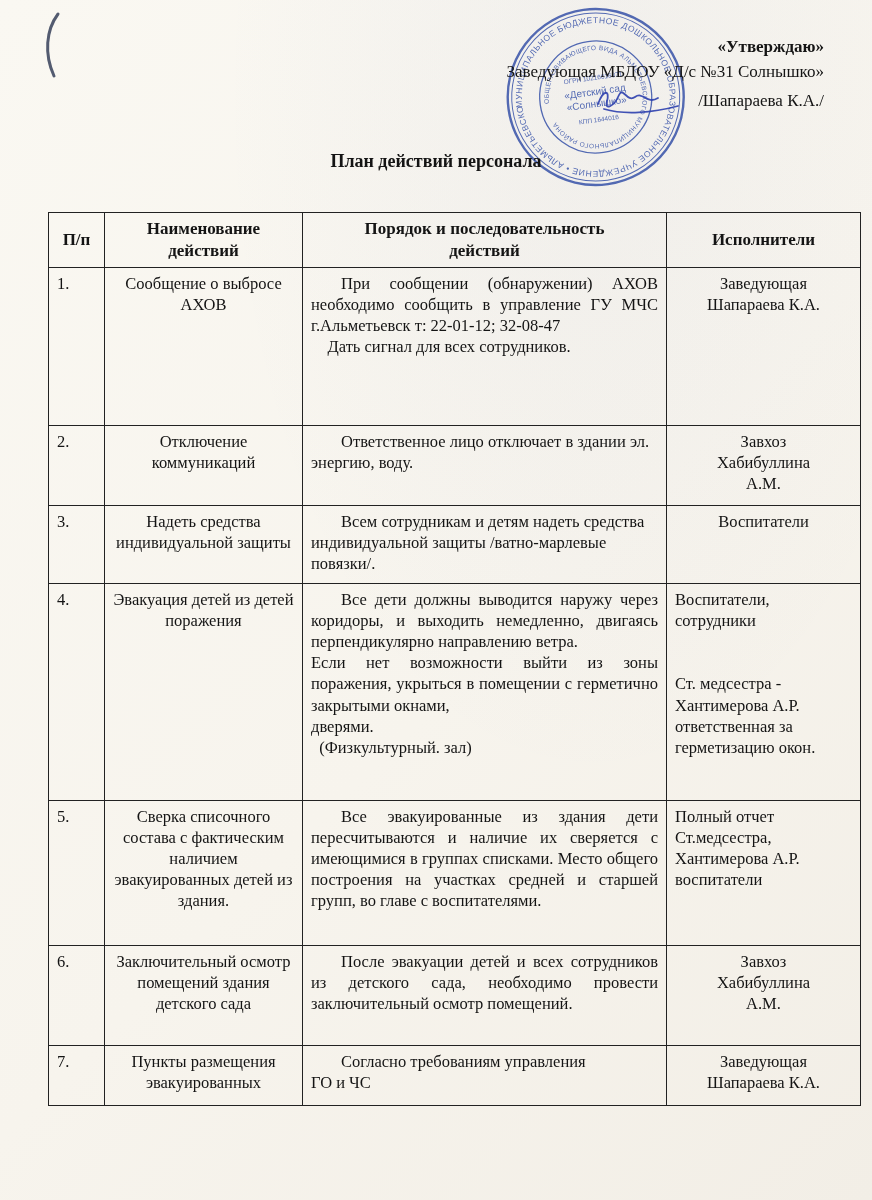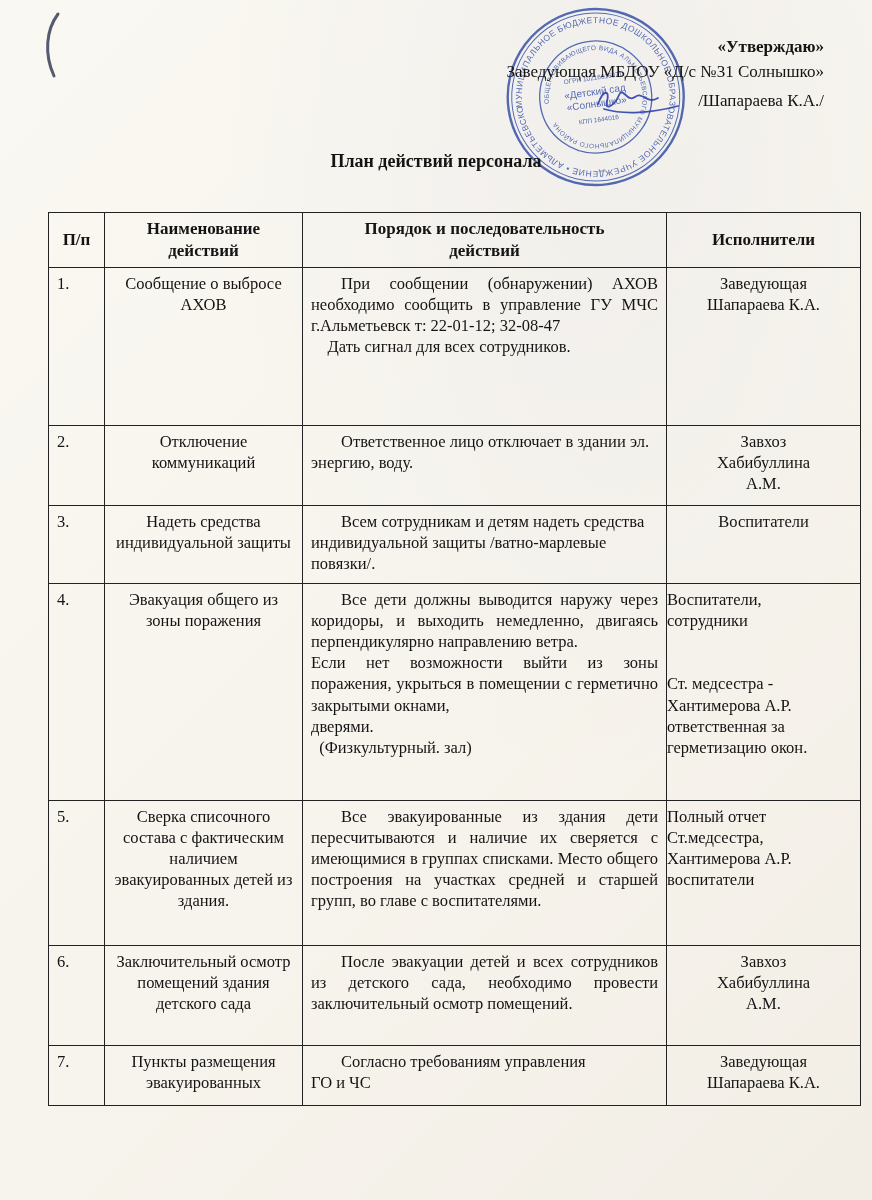--- a/index.html
+++ b/index.html
@@ -52,21 +52,21 @@
   .doc-table th, .doc-table td { border: 1.6px solid #222; }
   .doc-table th {
     font-weight: bold; text-align: center; vertical-align: middle;
     white-space: pre-line; padding: 5px 3px; font-size: 17px; height: 44px;
   }
   .doc-table td { vertical-align: top; padding: 5px 8px; }
   .num-cell { text-align: left; padding-left: 9px; }
   .action-cell { text-align: center; padding: 5px 6px; }
   .proc-cell { text-align: justify; white-space: pre-line; text-indent: 30px; padding: 5px 12px 5px 10px; }
   .exec-cell { text-align: center; white-space: pre-line; padding: 5px 5px; }
-  tr.exec-left .exec-cell { text-align: left; padding-left: 0; }
+  tr.exec-left .exec-cell { text-align: left; padding-left: 8px; }
   tbody tr:nth-child(2) .proc-cell,
   tbody tr:nth-child(3) .proc-cell,
   tbody tr:nth-child(7) .proc-cell { text-align: left; }
   .rh1 { height: 158px; } .rh2 { height: 80px; } .rh3 { height: 78px; }
   .rh4 { height: 217px; } .rh5 { height: 145px; } .rh6 { height: 100px; }
   .rh7 { height: 60px; }
 
   .stamp text { font-family: "Liberation Sans", sans-serif; }
 </style>
 </head>
@@ -152,21 +152,21 @@
 А.М.</td>
       </tr>
       <tr class="rh3">
         <td class="num-cell">3.</td>
         <td class="action-cell">Надеть средства индивидуальной защиты</td>
         <td class="proc-cell">Всем сотрудникам и детям надеть средства индивидуальной защиты /ватно-марлевые повязки/.</td>
         <td class="exec-cell">Воспитатели</td>
       </tr>
       <tr class="rh4 exec-left">
         <td class="num-cell">4.</td>
-        <td class="action-cell">Эвакуация общего из зоны поражения</td>
+        <td class="action-cell">Эвакуация детей из детей поражения</td>
         <td class="proc-cell">Все дети должны выводится наружу через коридоры, и выходить немедленно, двигаясь перпендикулярно направлению ветра.
 Если нет возможности выйти из зоны поражения, укрыться  в помещении с герметично закрытыми окнами,
 дверями.
  (Физкультурный. зал)</td>
         <td class="exec-cell">Воспитатели,
 сотрудники
 
 
 Ст. медсестра -
 Хантимерова А.Р.

